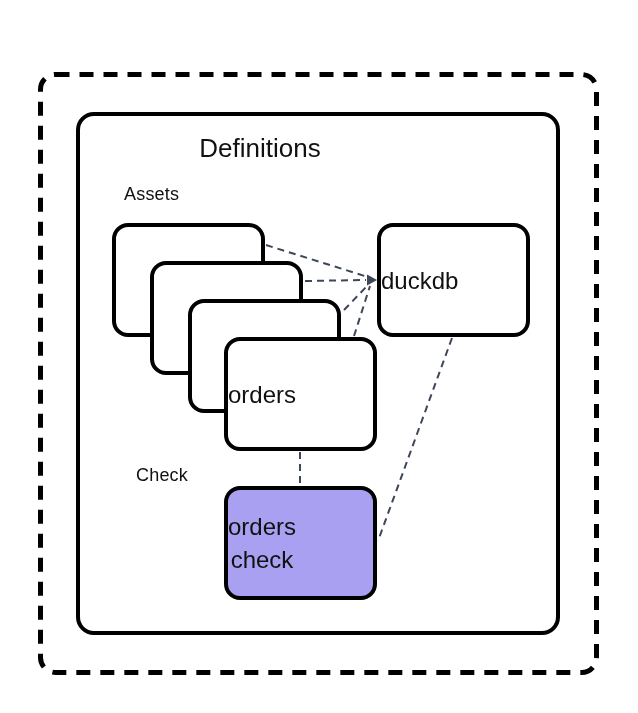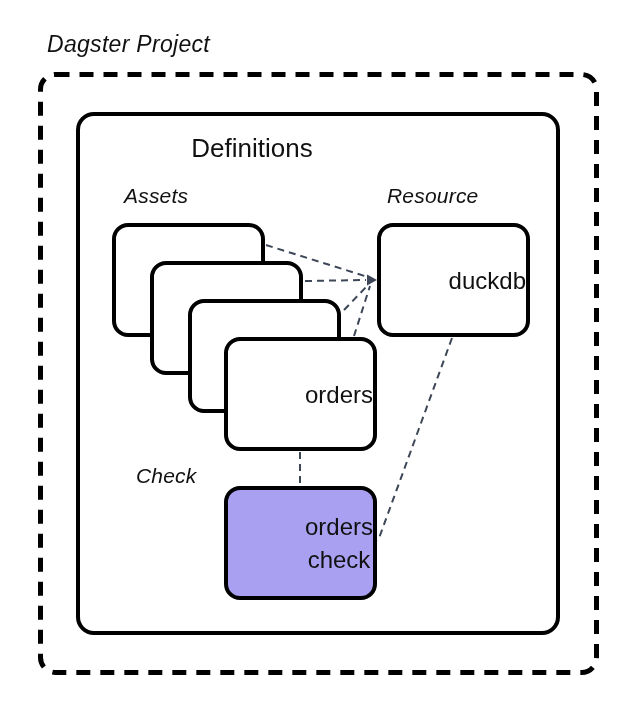--- a/index.html
+++ b/index.html
@@ -45,32 +45,31 @@
     width: 484px;
     height: 523px;
     background: #ffffff;
     border: 4px solid #000000;
     border-radius: 18px;
     box-sizing: border-box;
     z-index: 2;
   }
   .definitions-title {
     position: absolute;
-    left: 60px;
+    left: 68px;
     top: 133px;
     width: 384px;
     text-align: center;
     font-size: 26px;
     z-index: 3;
   }
 
   .group-label {
     position: absolute;
-    font-style: italic;
-    font-size: 21px;
+    font-size: 18px;
     font-weight: 500;
     letter-spacing: 0.2px;
     z-index: 10;
   }
   .group-label.assets   { left: 124px; top: 184px; }
   .group-label.resource { left: 387px; top: 184px; }
   .group-label.asset-check {
     left: 136px;
     top: 459px;
     line-height: 33px;
@@ -80,50 +79,48 @@
   .card {
     position: absolute;
     width: 153px;
     height: 114px;
     background: #ffffff;
     border: 4px solid #000000;
     border-radius: 16px;
     box-sizing: border-box;
     display: flex;
     align-items: center;
-    justify-content: flex-end;
+    justify-content: flex-start;
     text-align: center;
     font-size: 24px;
     line-height: 33px;
     z-index: 10;
   }
   .card .card-lines span { display: block; }
   .card.stack-1 { left: 112px; top: 223px; z-index: 11; }
   .card.stack-2 { left: 150px; top: 261px; z-index: 12; }
   .card.stack-3 { left: 188px; top: 299px; z-index: 13; }
   .card.front   { left: 224px; top: 337px; z-index: 14; }
   .card.duckdb  { left: 377px; top: 223px; z-index: 11; }
   .card.check   { left: 224px; top: 486px; background: #aaa0f2; z-index: 14; }
 </style>
 </head>
 <body>
 
 <div class="stage">
 
-  <div class="project-label">Dagster Project</div>
 
   <svg class="layer boundary-layer" viewBox="0 0 638 713" xmlns="http://www.w3.org/2000/svg">
     <rect x="40.5" y="74.5" width="556" height="598" rx="15" fill="none" stroke-width="5" stroke-dasharray="14 10" stroke="#000000"></rect>
   </svg>
 
   <div class="definitions-box"></div>
   <div class="definitions-title">Definitions</div>
 
   <div class="group-label assets">Assets</div>
-  <div class="group-label resource">Resource</div>
   <div class="group-label asset-check">
     <span>Check</span>
   </div>
 
   <div class="card stack-1"></div>
   <div class="card stack-2"></div>
   <div class="card stack-3"></div>
   <div class="card front">
     <div class="card-lines">
       <span>orders</span>

